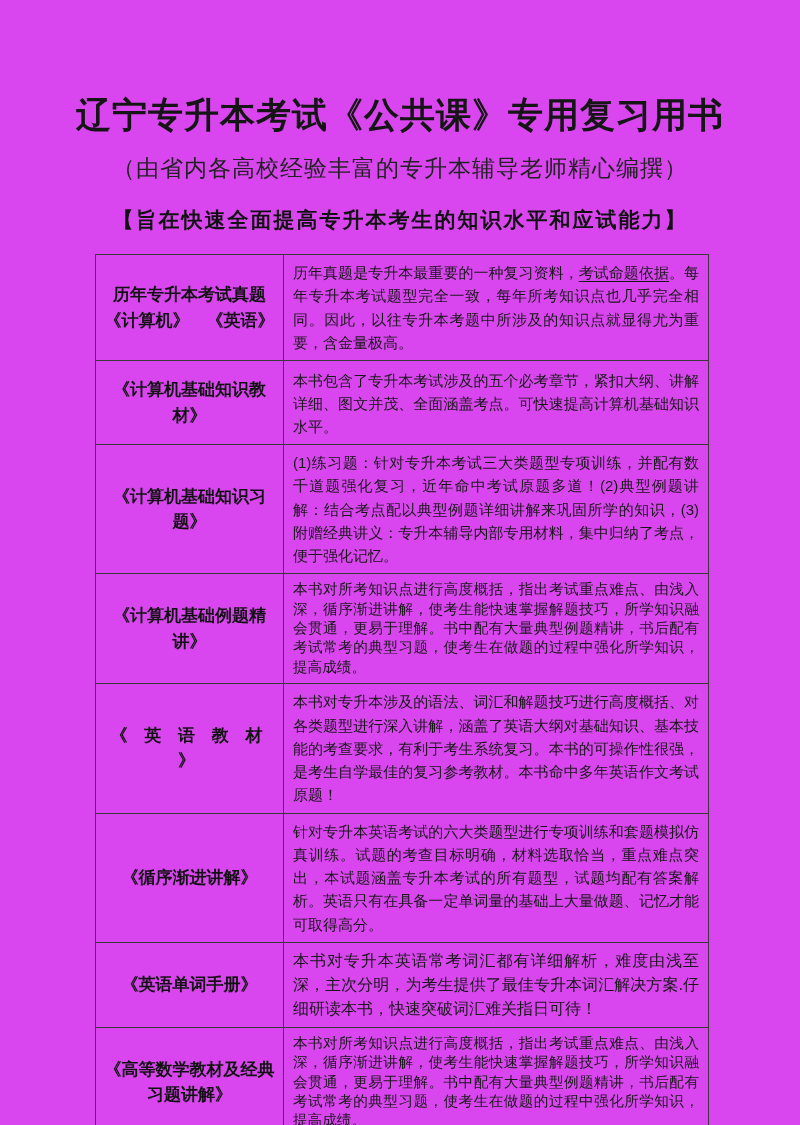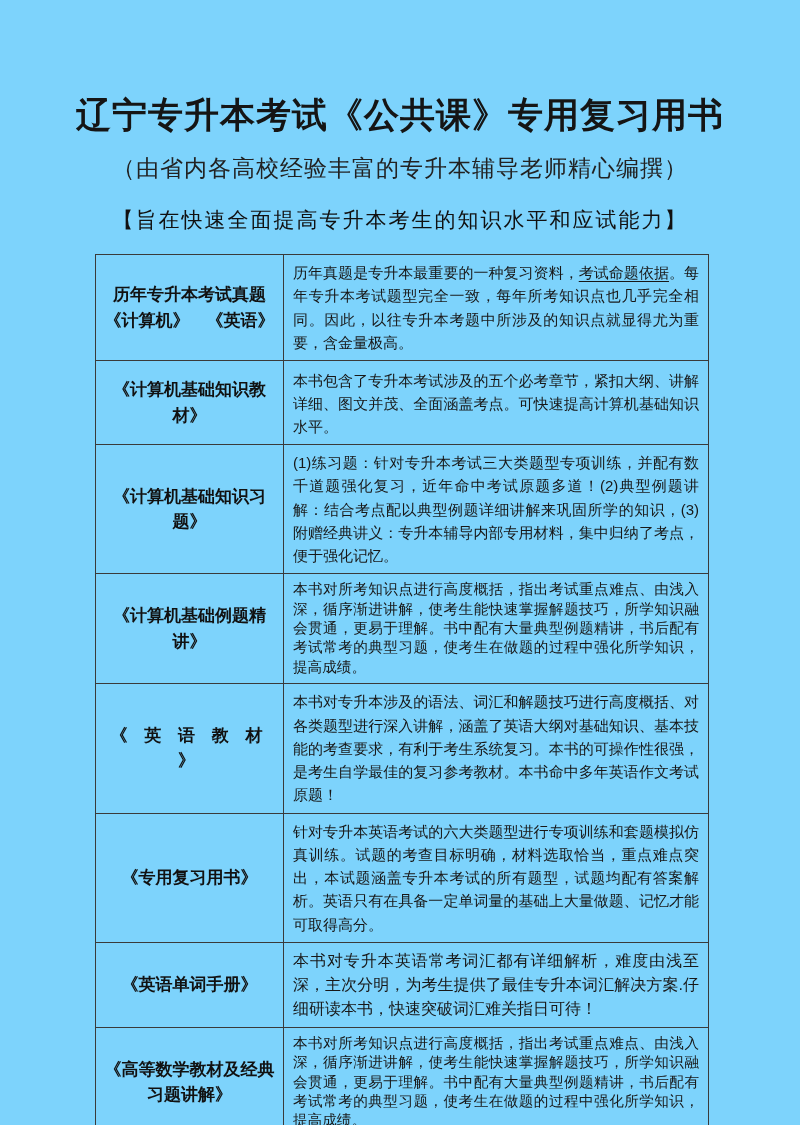--- a/index.html
+++ b/index.html
@@ -1,20 +1,20 @@
 <!DOCTYPE html>
 <html lang="zh"><head>
 <meta charset="utf-8">
 <style>
   html,body{margin:0;padding:0;background:#e8e8e8;}
   .page{
     position:relative;
     width:800px;height:1125px;
     margin:0 auto;
-    background:#7dd3fc;
+    background:#d946ef;
     color:#1c1c1c;
     font-family:"Liberation Sans","DejaVu Sans",sans-serif;
     overflow:hidden;
     box-sizing:border-box;
   }
   .header{
     padding-top:92px;
     text-align:center;
   }
   .main-title{
@@ -27,21 +27,21 @@
   .sub-title{
     font-size:23px;
     font-weight:normal;
     letter-spacing:1px;
     color:#222;
     margin:13px 0 22px 0;
     text-align:center;
   }
   .banner{
     font-size:21px;
-    font-weight:normal;
+    font-weight:bold;
     letter-spacing:2px;
     color:#111;
     margin:17px 0 20px 0;
   }
   table.books{
     border-collapse:collapse;
     width:613px;
     margin:0 0 0 95px;
     table-layout:fixed;
   }
@@ -116,21 +116,21 @@
       <td class="book-title-cell">《计算机基础例题精讲》</td>
       <td class="desc-cell"><span>本书对所考知识点进行高度概括，指出考试重点难点、由浅入深，循序渐进讲解，使考生能快速掌握解题技巧，所学知识融会贯通，更易于理解。书中配有大量典型例题精讲，书后配有考试常考的典型习题，使考生在做题的过程中强化所学知识，提高成绩。</span><span class="u"></span><span></span></td>
     </tr>
 
     <tr class="row-4">
       <td class="book-title-cell">《 英 语 教 材 》</td>
       <td class="desc-cell"><span>本书对专升本涉及的语法、词汇和解题技巧进行高度概括、对各类题型进行深入讲解，涵盖了英语大纲对基础知识、基本技能的考查要求，有利于考生系统复习。本书的可操作性很强，是考生自学最佳的复习参考教材。本书命中多年英语作文考试原题！</span><span class="u"></span><span></span></td>
     </tr>
 
     <tr class="row-5">
-      <td class="book-title-cell">《专用复习用书》</td>
+      <td class="book-title-cell">《循序渐进讲解》</td>
       <td class="desc-cell"><span>针对专升本英语考试的六大类题型进行专项训练和套题模拟仿真训练。试题的考查目标明确，材料选取恰当，重点难点突出，本试题涵盖专升本考试的所有题型，试题均配有答案解析。英语只有在具备一定单词量的基础上大量做题、记忆才能可取得高分。</span><span class="u"></span><span></span></td>
     </tr>
 
     <tr class="row-6">
       <td class="book-title-cell">《英语单词手册》</td>
       <td class="desc-cell"><span>本书对专升本英语常考词汇都有详细解析，难度由浅至深，主次分明，为考生提供了最佳专升本词汇解决方案.仔细研读本书，快速突破词汇难关指日可待！</span><span class="u"></span><span></span></td>
     </tr>
 
 
     <tr class="row-8">

